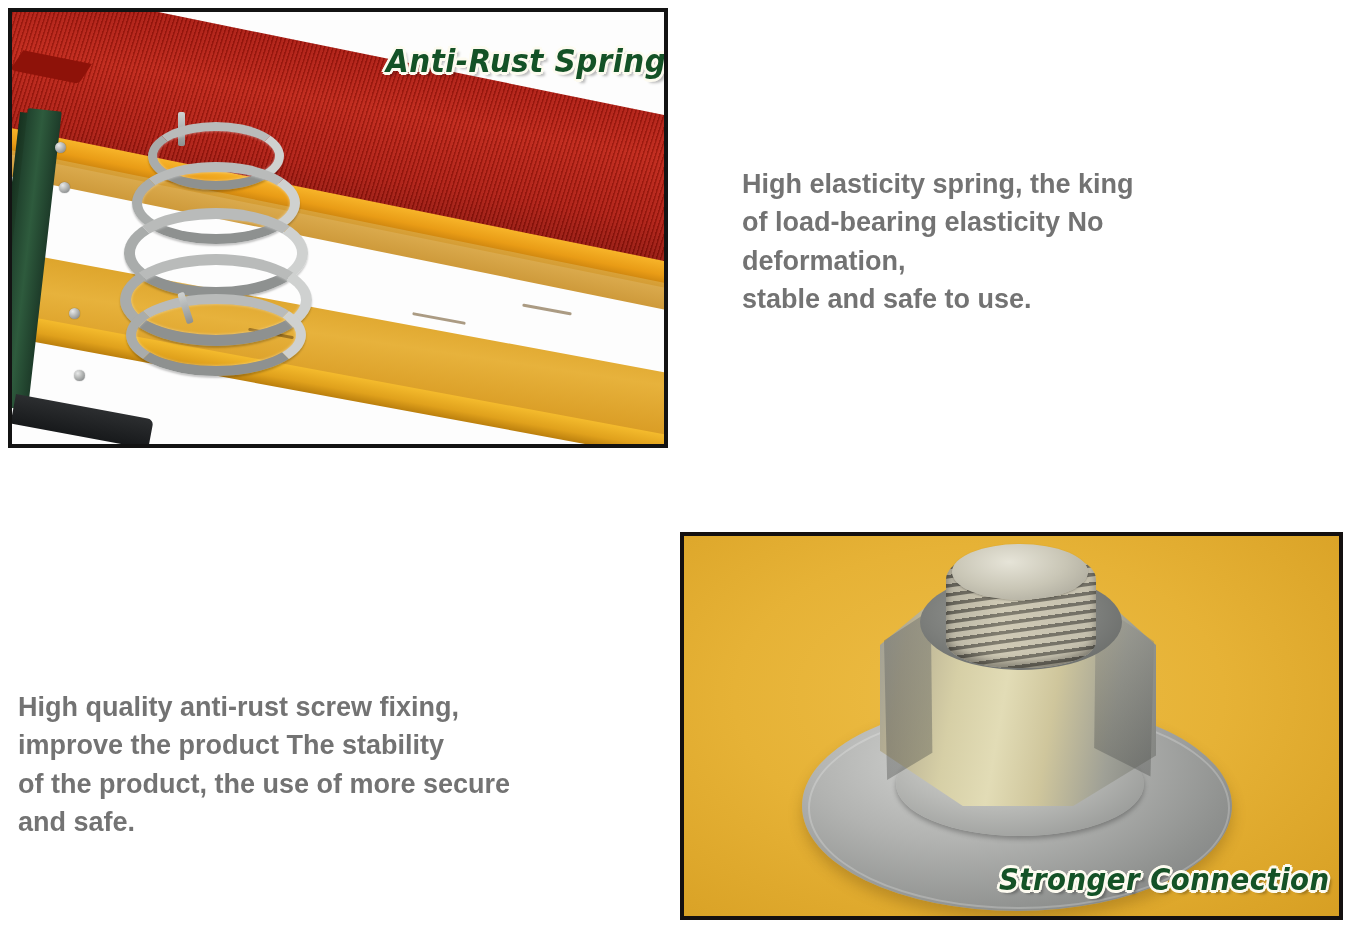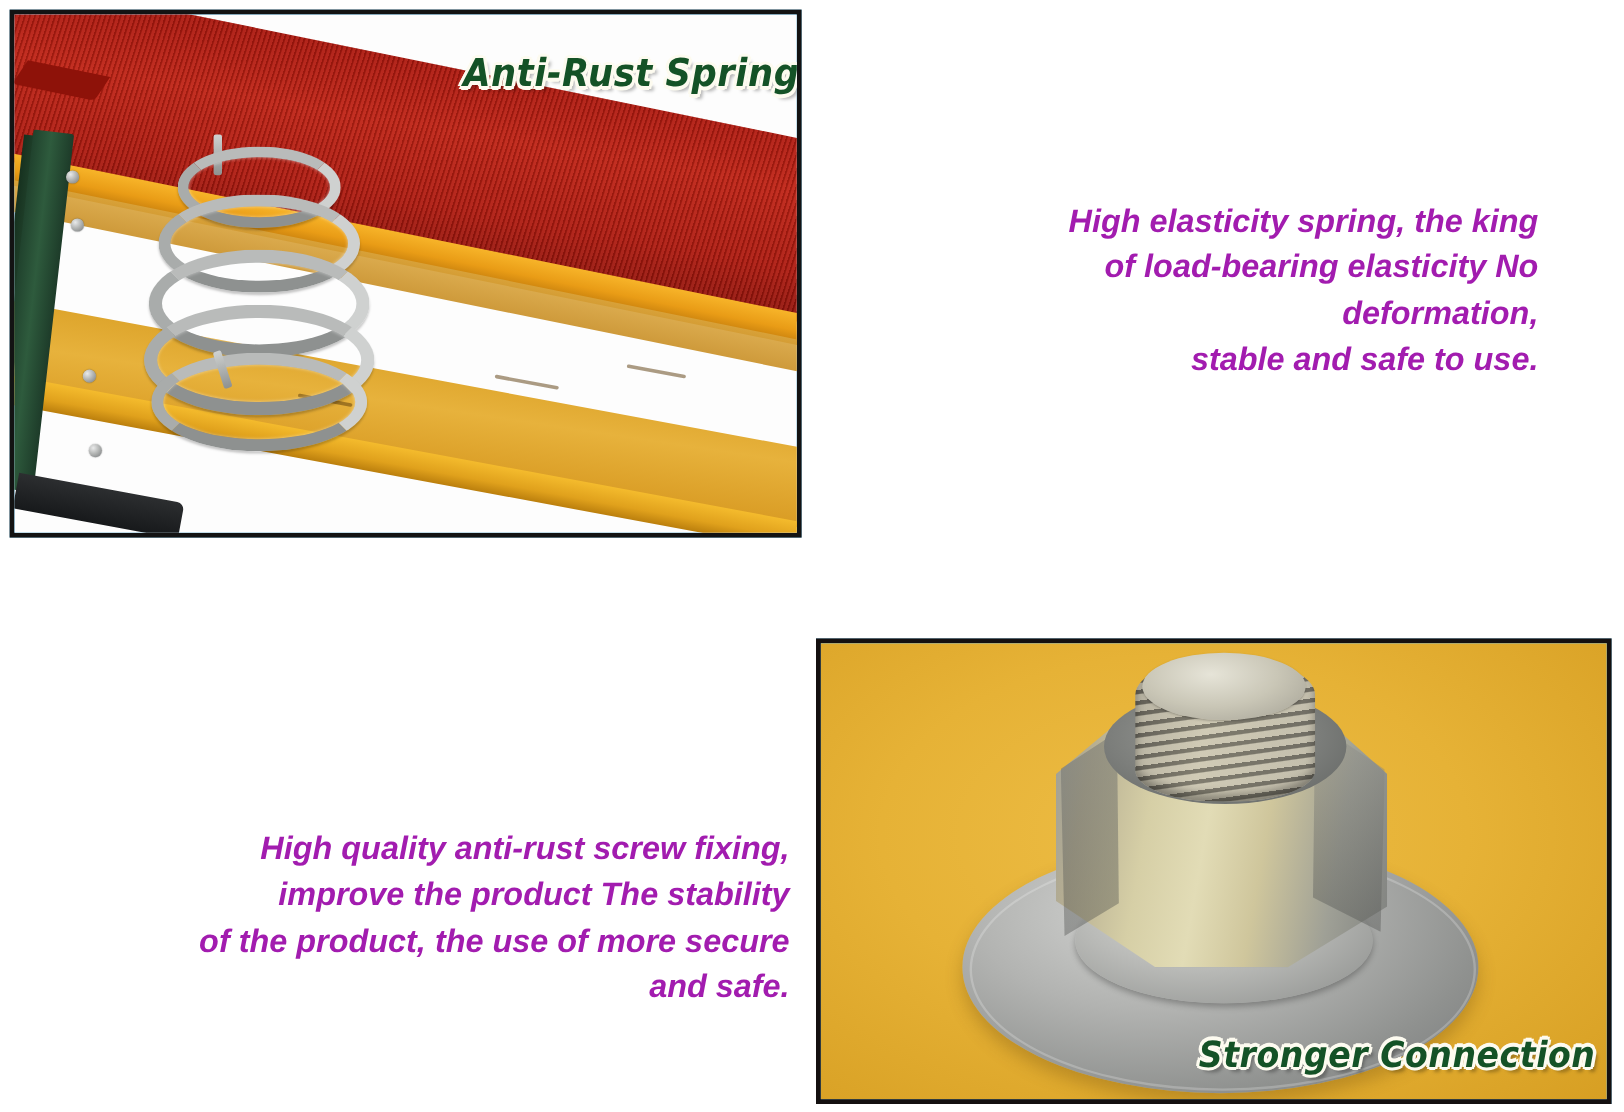--- a/index.html
+++ b/index.html
@@ -13,21 +13,21 @@
     position: relative;
     overflow: hidden;
     font-family: "Liberation Sans", sans-serif;
   }
 
   
   .photo-panel {
     position: absolute;
     box-sizing: border-box;
     overflow: hidden;
-    background: #7dd3fc;
+    background: #c2410c;
   }
   #spring-photo {
     left: 8px;
     top: 8px;
     width: 660px;
     height: 440px;
     border: 4px solid #131313;
   }
   #bolt-photo {
     left: 680px;
@@ -317,27 +317,26 @@
   }
   #badge-connection {
     left: 999px;
     top: 862px;
     font-size: 30px;
   }
 
   
   .desc {
     position: absolute;
-    text-align: right;
+    text-align: left;
     font-family: "Liberation Sans", sans-serif;
     font-weight: bold;
-    color: #a21caf;
+    color: #737373;
     line-height: 1.42;
     white-space: pre-line;
-    font-style: italic;
   }
   #desc-spring {
     left: 742px;
     top: 165px;
     width: 540px;
     font-size: 27px;
   }
   #desc-screw {
     left: 18px;
     top: 648px;

